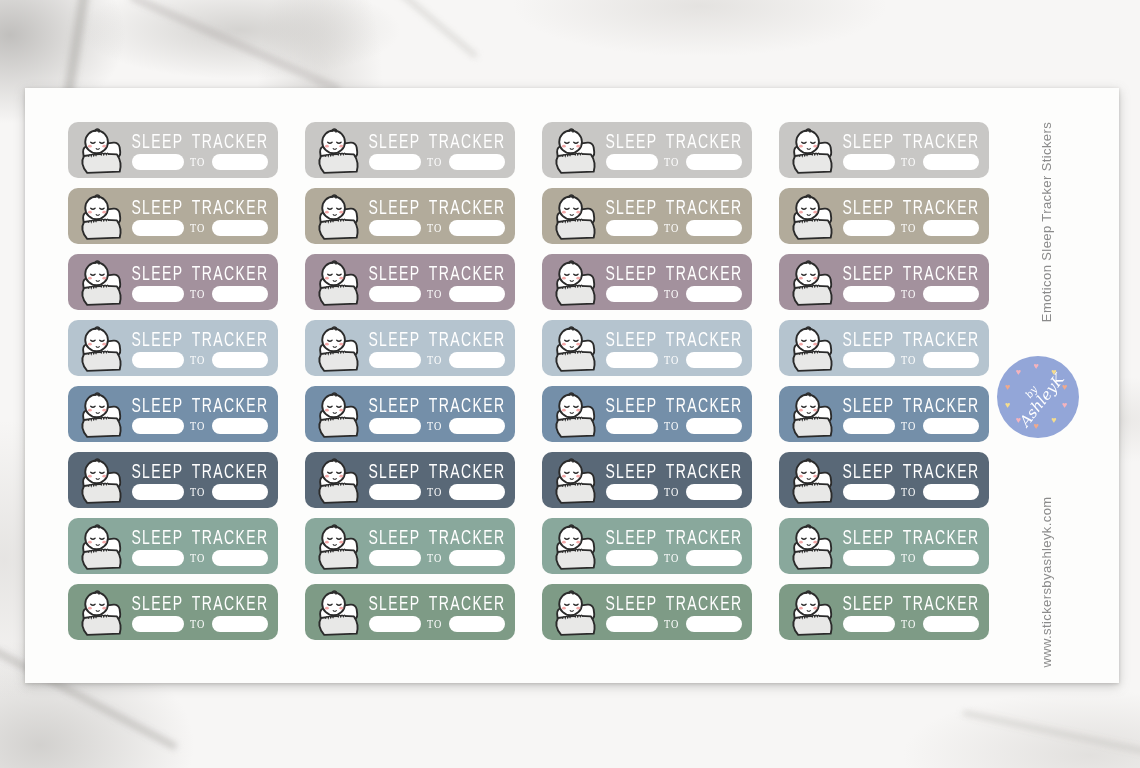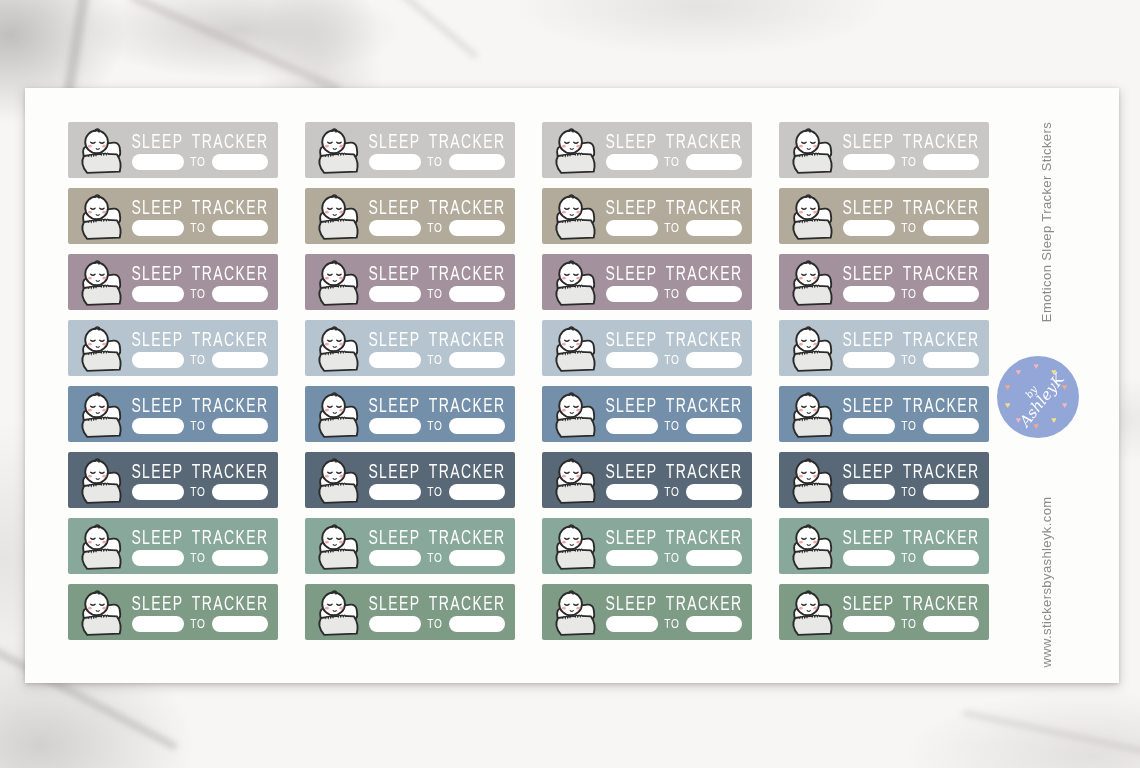--- a/index.html
+++ b/index.html
@@ -36,37 +36,37 @@
   }
   .grid{
     position:absolute;left:43px;top:34px;
     display:grid;
     grid-template-columns:repeat(4,210px);
     grid-auto-rows:56px;
     column-gap:27px;row-gap:10px;
   }
   .sticker{
     display:flex;align-items:center;
-    border-radius:2px;
+    border-radius:10px;
     overflow:hidden;
   }
   .emo{width:47px;height:47px;flex:0 0 auto;margin:3px 0 2px 9px;}
   .s-body{
     display:flex;flex-direction:column;align-items:center;justify-content:center;
     margin-left:6px;width:140px;
   }
   .s-title{
     color:#ffffff;
     font-size:20px;line-height:20px;
     letter-spacing:2px;word-spacing:5px;
     white-space:nowrap;
     transform:scaleX(.70);
     transform-origin:center;
   }
-  .s-fields{display:flex;align-items:center;gap:4px;margin-top:3px;}
+  .s-fields{display:flex;align-items:center;gap:4px;margin-top:3px;font-family:Liberation Serif, serif;}
   .blank{background:#ffffff;height:16px;border-radius:8px;}
   .blank-from{width:52px;}
   .blank-to{width:56px;}
   .to-label{
     color:#ffffff;font-size:13px;line-height:13px;letter-spacing:1px;
     transform:scaleX(.78);transform-origin:center;
   }
 
   
   .v-text{

